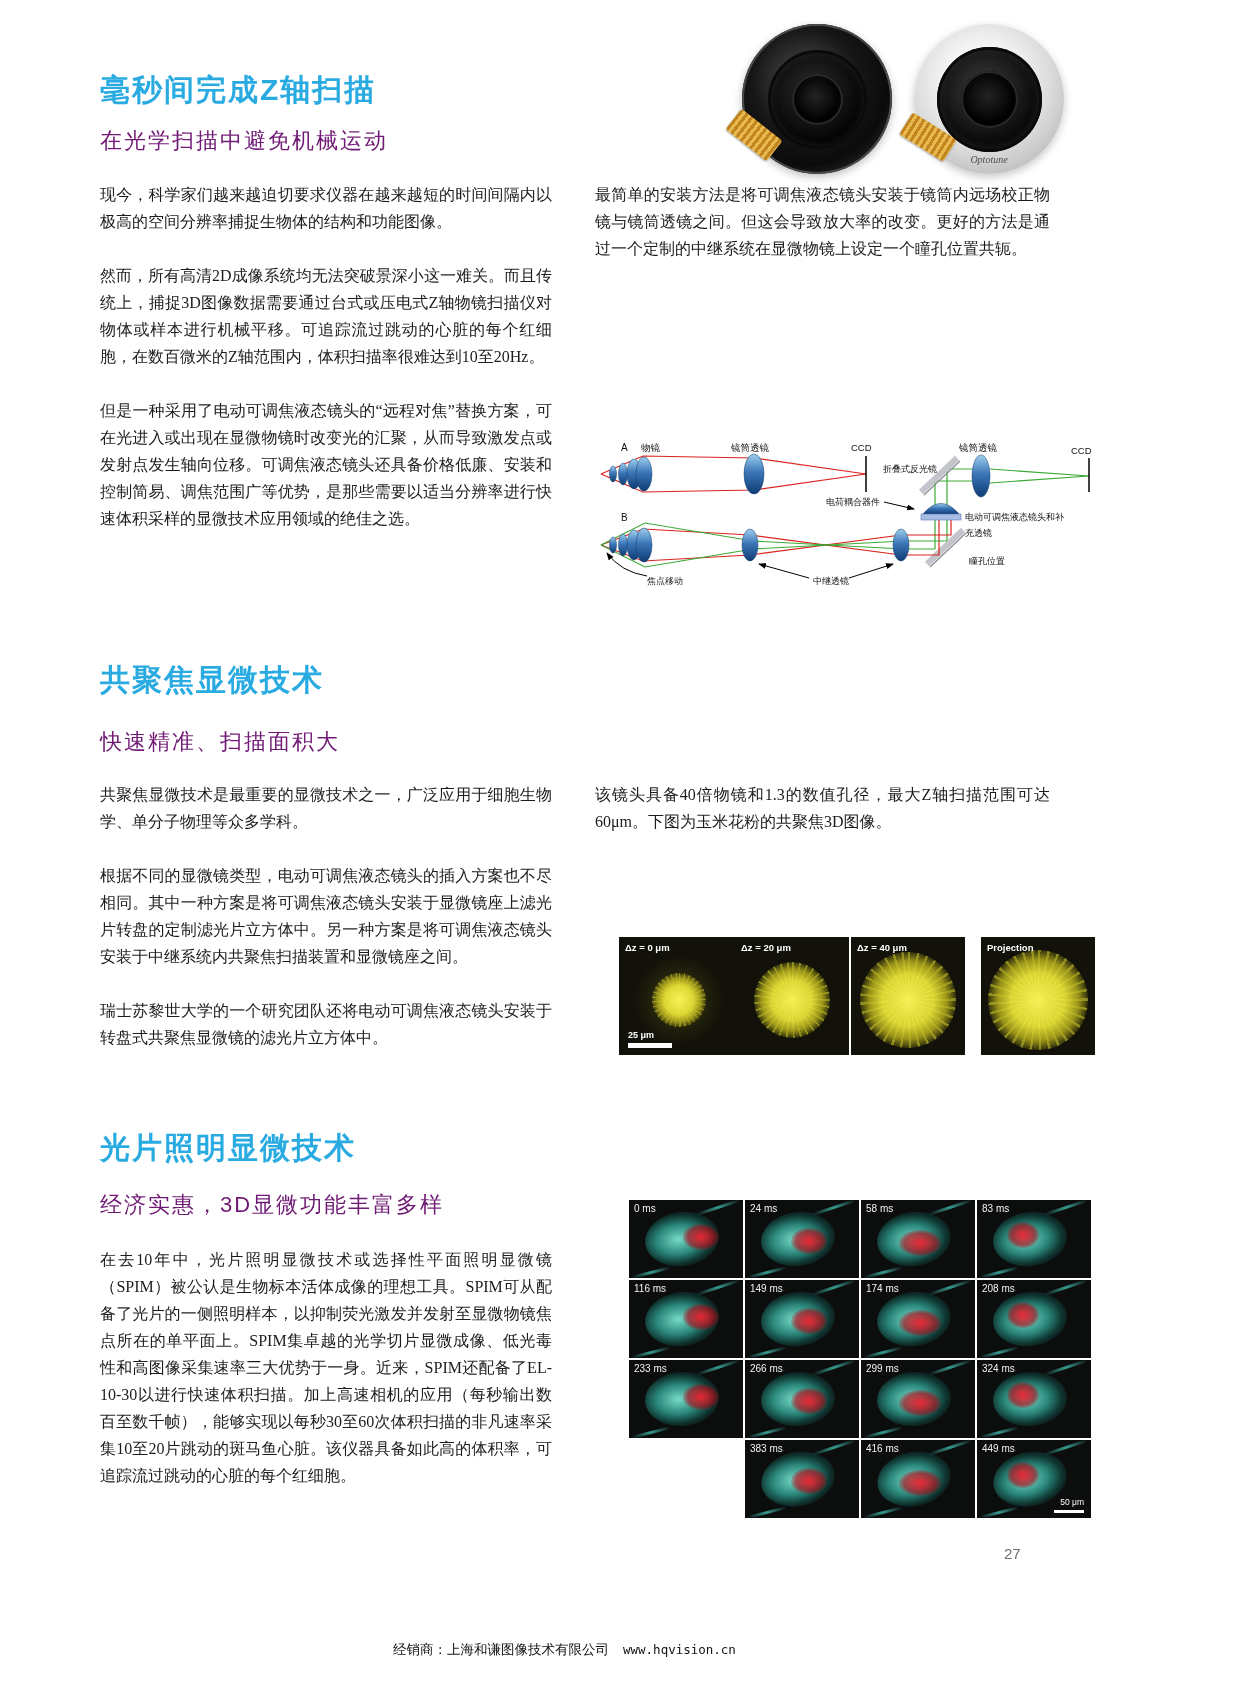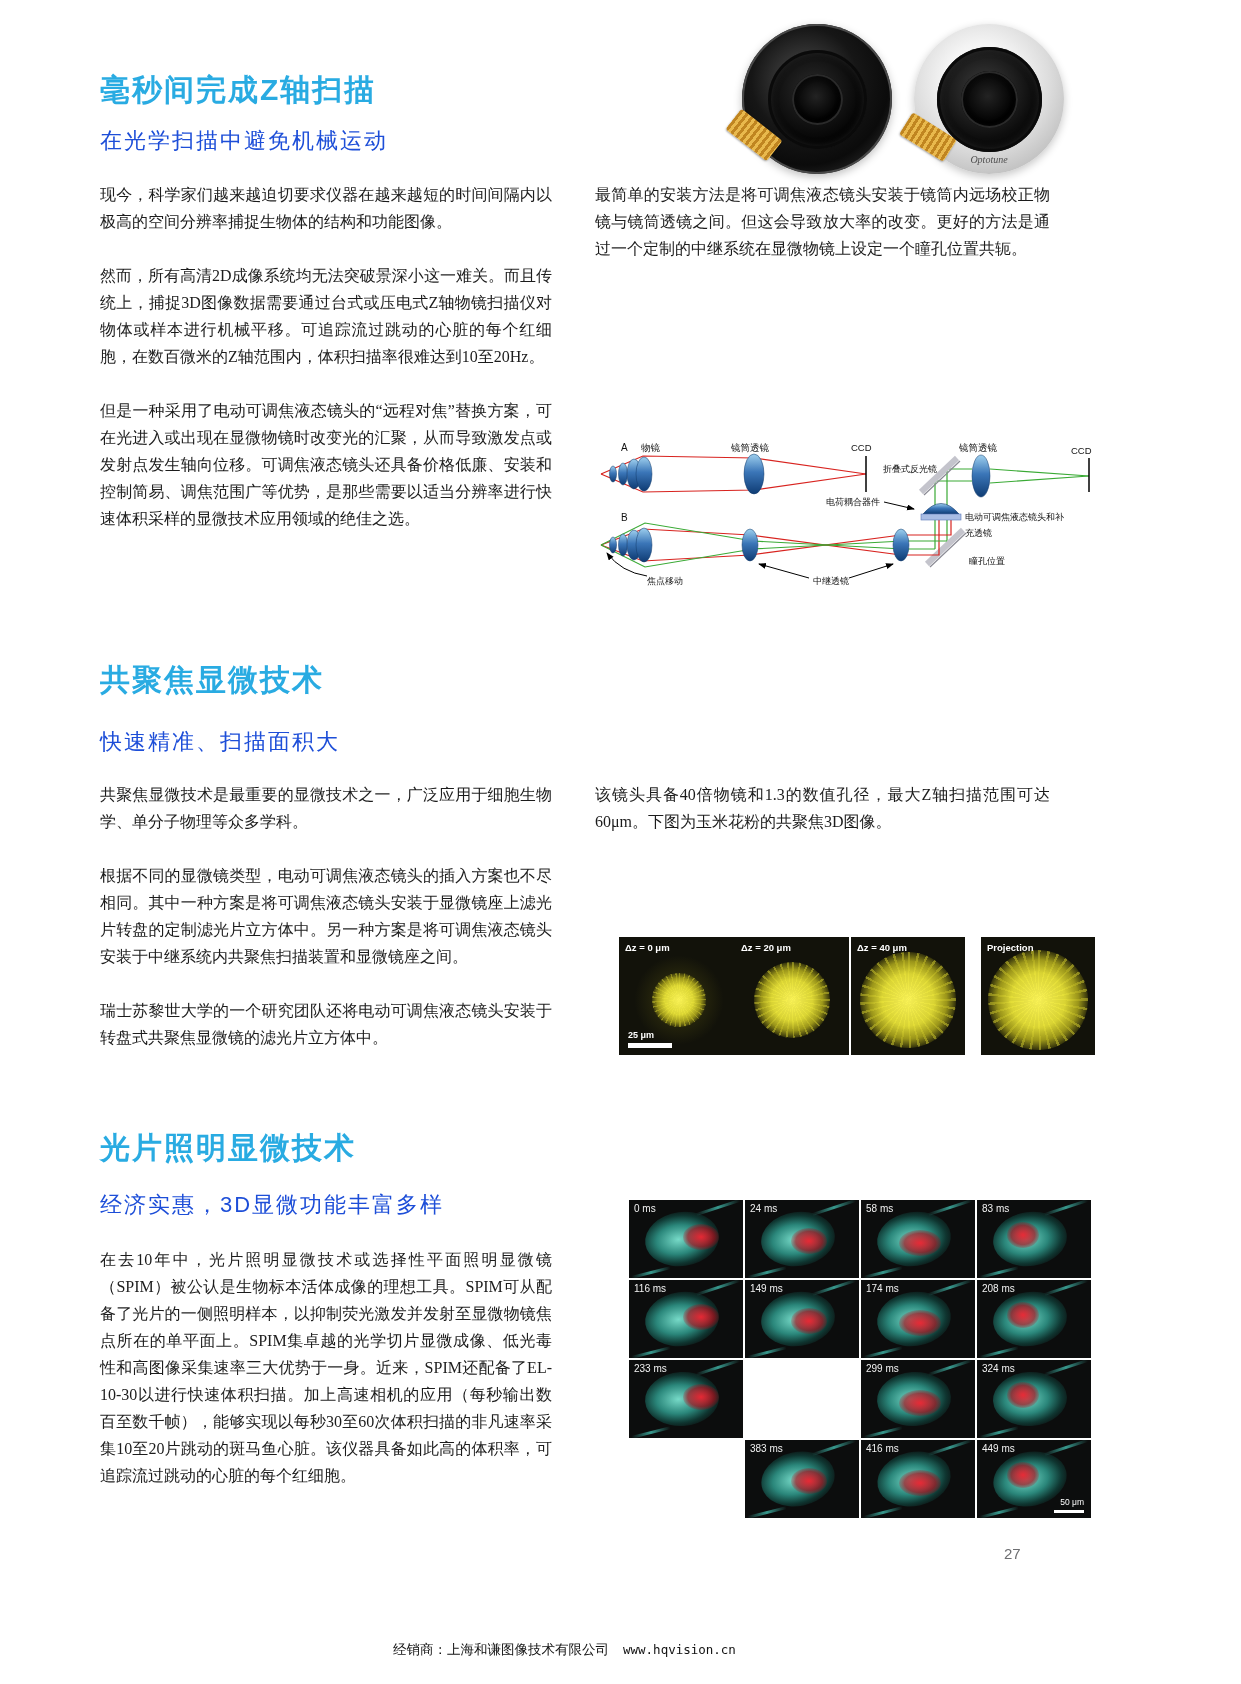--- a/index.html
+++ b/index.html
@@ -1,21 +1,21 @@
 <!DOCTYPE html>
 <html><head>
 <meta charset="utf-8">
 <style>
   html,body{margin:0;padding:0;width:1241px;height:1684px;background:#ffffff;overflow:hidden;}
   body{position:relative;font-family:"Liberation Serif","DejaVu Serif",serif;color:#1c1c1c;}
 
   .sec-title{position:absolute;left:100px;font-family:"Liberation Sans","DejaVu Sans",sans-serif;
              font-weight:bold;font-size:30px;color:#29abe2;letter-spacing:2px;white-space:nowrap;}
   .sec-sub{position:absolute;left:100px;font-family:"Liberation Sans","DejaVu Sans",sans-serif;
-           font-size:22px;color:#1d4ed8;letter-spacing:2px;white-space:nowrap;}
+           font-size:22px;color:#701a75;letter-spacing:2px;white-space:nowrap;}
 
   .col{position:absolute;width:452px;font-size:16px;line-height:27px;text-align:justify;}
   .col p{margin:0 0 27px 0;}
   .col-left{left:100px;}
   .col-right{left:595px;width:455px;}
 
   
   .lens-photos{position:absolute;left:742px;top:18px;width:322px;height:156px;}
   .lens{position:absolute;top:6px;width:150px;height:150px;border-radius:50%;}
   .lens .cable{position:absolute;width:52px;height:26px;border-radius:3px;
@@ -289,20 +289,27 @@
         <div class="zf-streak s1"></div>
         <div class="zf-streak s2"></div>
       </div>
       <div class="zf-cell v0 r2" style="left: 0px; top: 160px;">
         <span class="zf-label">233 ms</span>
         <div class="zf-heart"></div>
         <div class="zf-blood"></div>
         <div class="zf-streak s1"></div>
         <div class="zf-streak s2"></div>
       </div>
+      <div class="zf-cell v1 r2" style="left: 116px; top: 160px;">
+        <span class="zf-label">266 ms</span>
+        <div class="zf-heart"></div>
+        <div class="zf-blood"></div>
+        <div class="zf-streak s1"></div>
+        <div class="zf-streak s2"></div>
+      </div>
       <div class="zf-cell v2 r2" style="left: 232px; top: 160px;">
         <span class="zf-label">299 ms</span>
         <div class="zf-heart"></div>
         <div class="zf-blood"></div>
         <div class="zf-streak s1"></div>
         <div class="zf-streak s2"></div>
       </div>
       <div class="zf-cell v3 r2" style="left: 348px; top: 160px;">
         <span class="zf-label">324 ms</span>
         <div class="zf-heart"></div>

